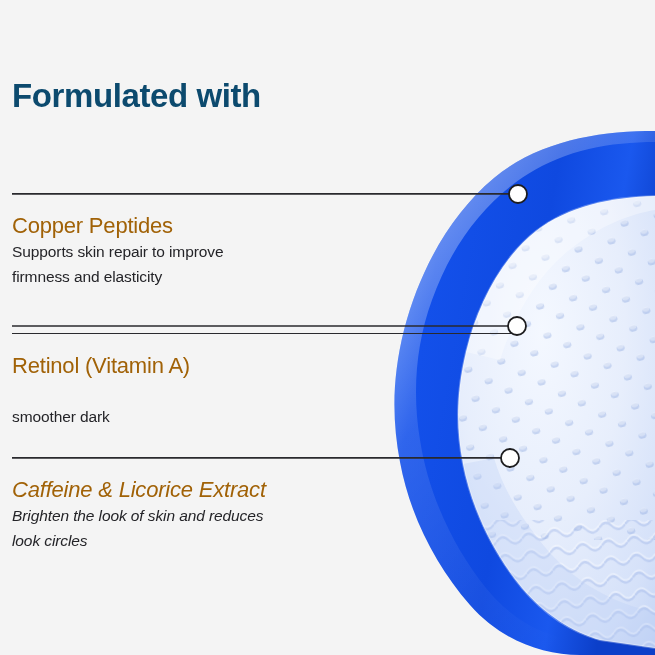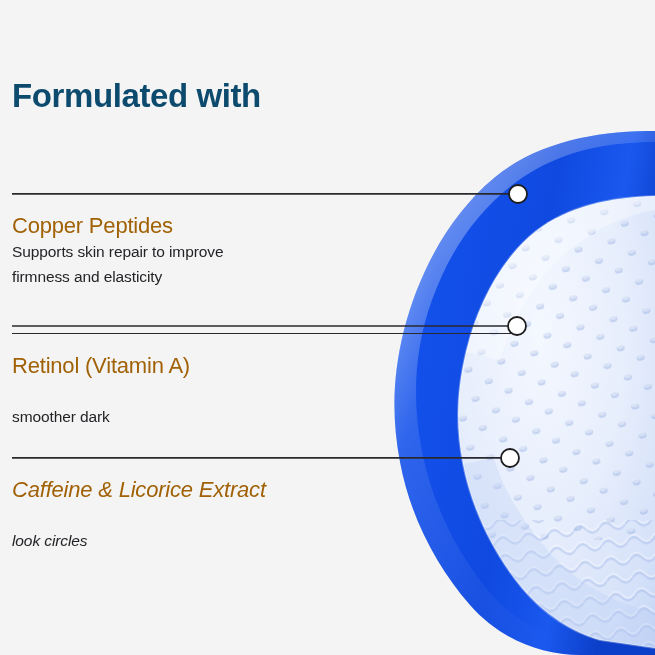--- a/index.html
+++ b/index.html
@@ -231,21 +231,21 @@
     <span class="ing-desc">
       <br>
       <span>smoother dark</span>
     </span>
   </div>
 
   <div class="ingredient" id="ing-3">
     <div class="rule" style="width: 498px;"></div>
     <span class="ing-title">Caffeine &amp; Licorice Extract</span>
     <span class="ing-desc">
-      <br>
+      <span>Brighten the look of skin and reduces</span><br>
       <span>look circles</span>
     </span>
   </div>
 
   <svg id="leaders" viewBox="0 0 655 655" width="655" height="655">
     <g id="leader-group">
         <line x1="12" y1="194" x2="518" y2="194" stroke="#2a2a2e" stroke-width="1.6"></line>
         <circle cx="518" cy="194" r="9" fill="#ffffff" stroke="#1d1d1f" stroke-width="1.8"></circle>
         <line x1="12" y1="326" x2="517" y2="326" stroke="#2a2a2e" stroke-width="1.6"></line>
         <circle cx="517" cy="326" r="9" fill="#ffffff" stroke="#1d1d1f" stroke-width="1.8"></circle>

